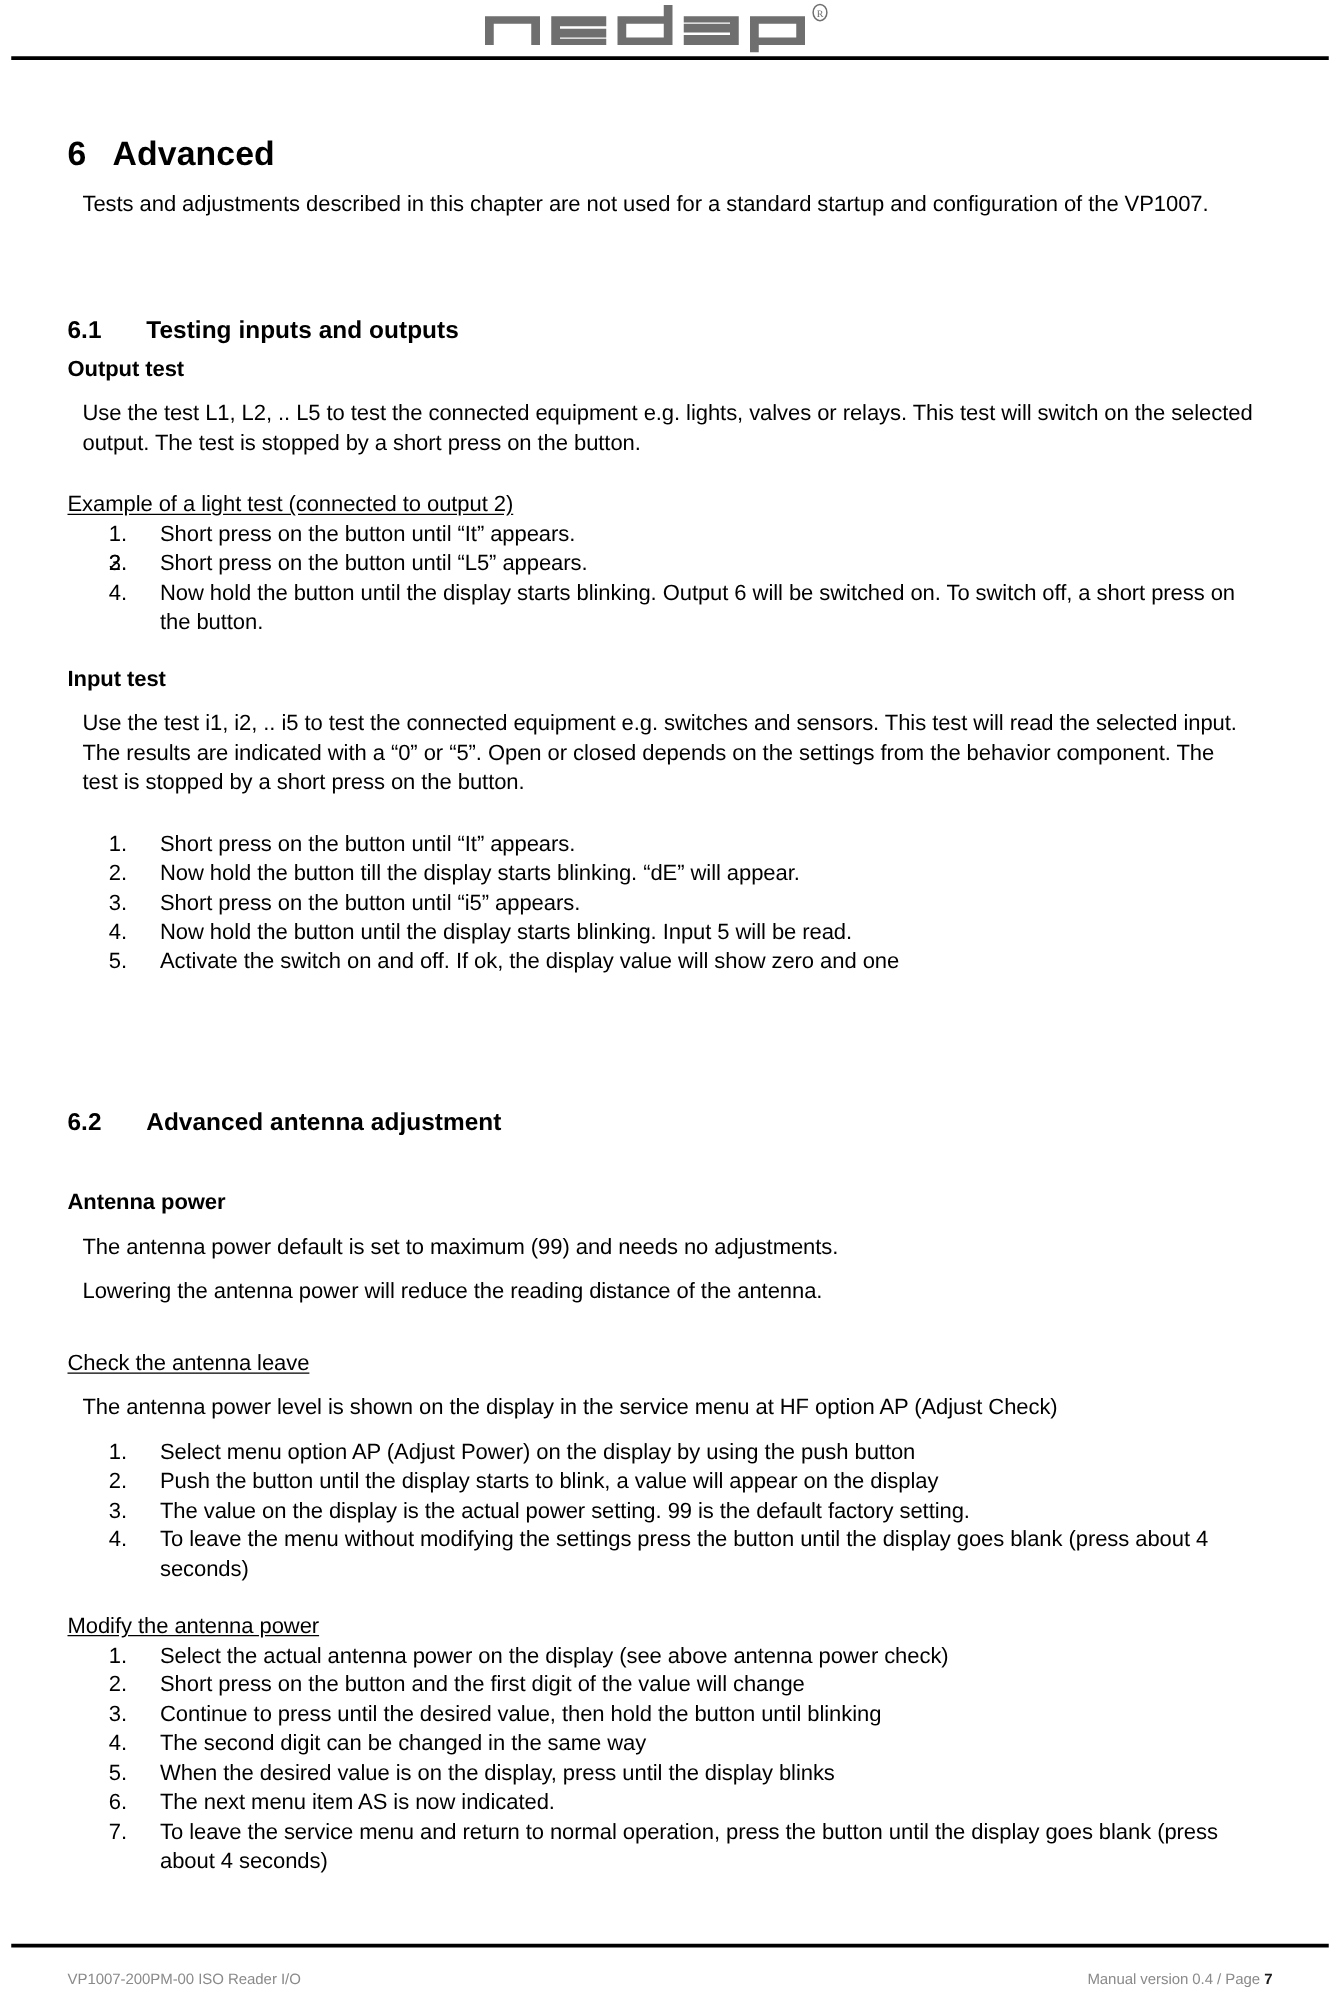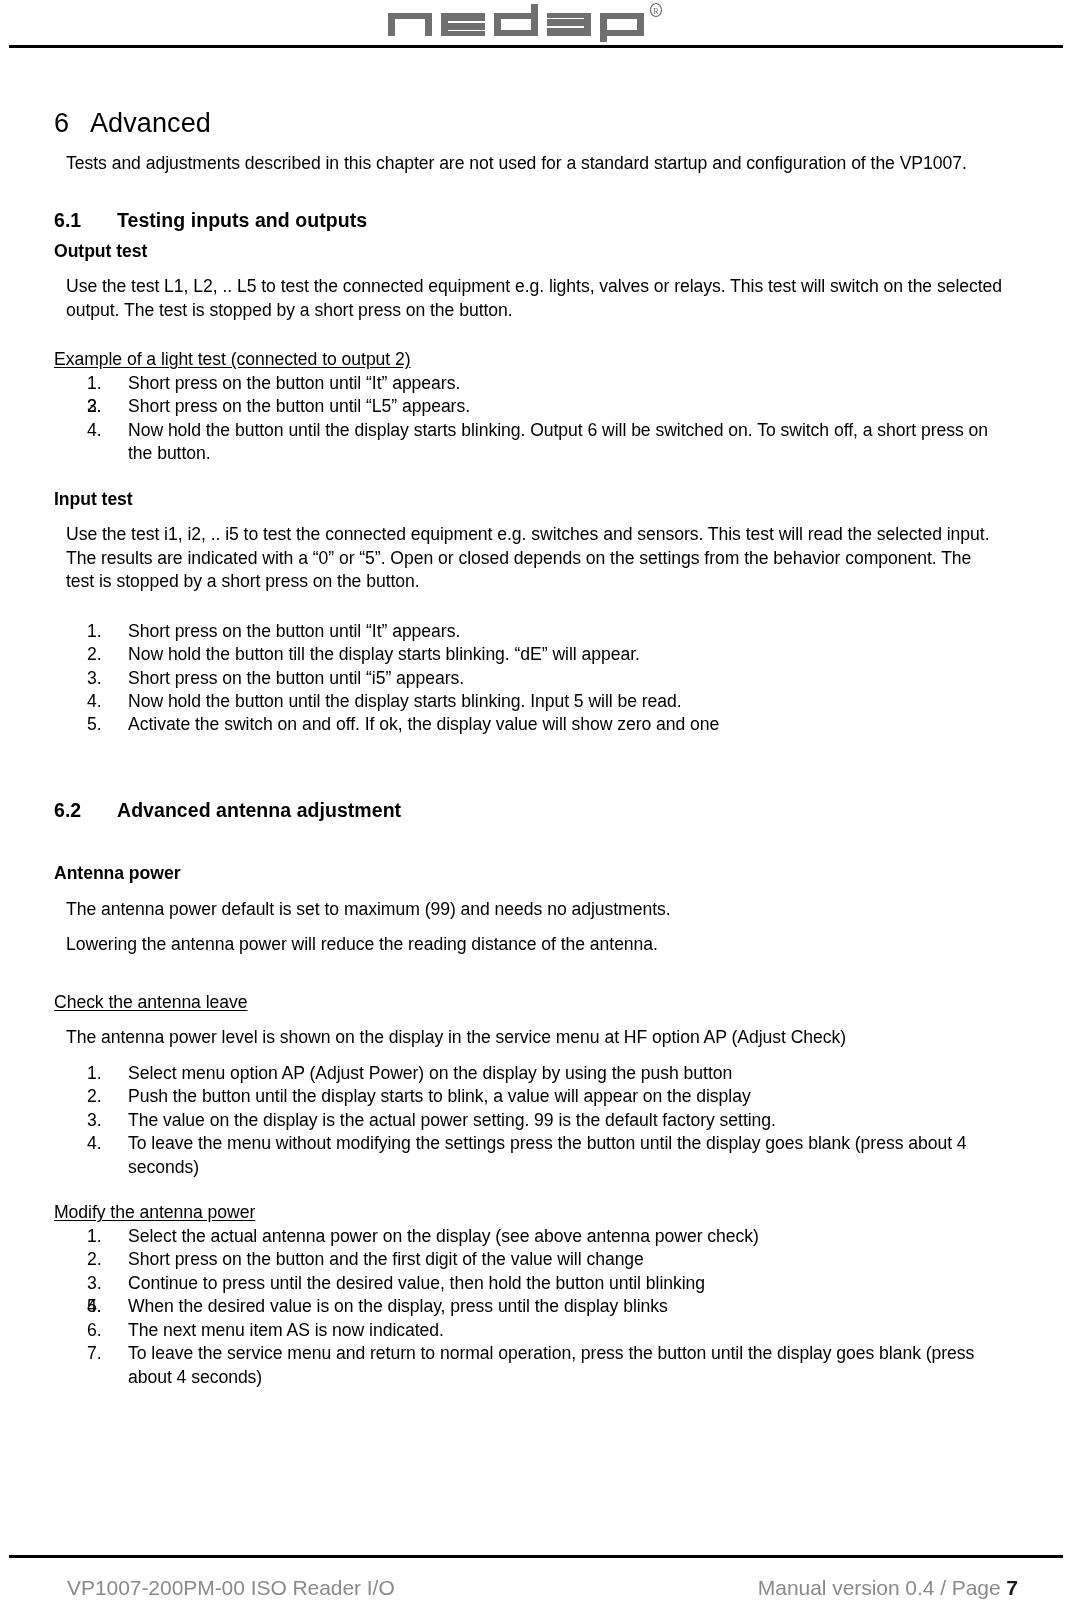--- a/index.html
+++ b/index.html
@@ -57,40 +57,41 @@
   
   .content {
     position: absolute;
     top: 108px;
     left: 54px;
     width: 962px;
   }
 
   h1.chapter-title {
     font-size: 27px;
-    font-weight: normal;
+    font-weight: bold;
     line-height: 1.18;
     margin: 0 0 7px 0;
     letter-spacing: 0.1px;
   }
   h1.chapter-title .num {
     display: inline-block;
     min-width: 36px;
   }
 
   h2.section-title {
     font-size: 19.5px;
     font-weight: bold;
     line-height: 1.2;
     margin: 0;
     letter-spacing: 0.05px;
   }
   h2.section-title .num {
     display: inline-block;
     min-width: 63px;
+    margin-top: 44px;
   }
 
   p.body-text {
     font-size: 17.6px;
     line-height: 1.335;
     margin: 12px;
     letter-spacing: -0.05px;
   }
 
   .lead-para { margin-bottom: 0; }
@@ -153,27 +154,27 @@
   .footer-rule {
     position: absolute;
     left: 9px;
     top: 33px;
     width: 1054px;
     height: 3px;
     background: #000000;
   }
   .footer-row {
     position: absolute;
-    left: 67px;
+    left: 54px;
     right: 54px;
     top: 54px;
     display: flex;
     justify-content: space-between;
     align-items: baseline;
-    font-size: 21px;
+    font-size: 12px;
     color: #8a8a8a;
     letter-spacing: -0.05px;
   }
   .footer-right { white-space: nowrap; }
   .page-number {
     color: #1a1a1a;
     font-weight: bold;
   }
 </style>
 </head>
@@ -270,21 +271,21 @@
     </ol>
 
     <div class="gap-md"></div>
 
     <div class="underlined-heading"><span class="u">Modify the antenna power</span></div>
 
     <ol class="steps">
       <li><span class="marker">1.</span><span>Select the actual antenna power on the display (see above antenna power check)</span></li>
       <li><span class="marker">2.</span><span>Short press on the button and the first digit of the value will change</span></li>
       <li><span class="marker">3.</span><span>Continue to press until the desired value, then hold the button until blinking</span></li>
-      <li><span class="marker">4.</span></li>
+      <li><span class="marker">4.</span><span>The second digit can be changed in the same way</span></li>
       <li><span class="marker">5.</span><span>When the desired value is on the display, press until the display blinks</span></li>
       <li><span class="marker">6.</span><span>The next menu item AS is now indicated.</span></li>
       <li><span class="marker">7.</span><span>To leave the service menu and return to normal operation, press the button until the display goes blank (press about 4 seconds)</span></li>
     </ol>
 
   </div>
 
   <div class="page-footer">
     <div class="footer-rule"></div>
     <div class="footer-row">

